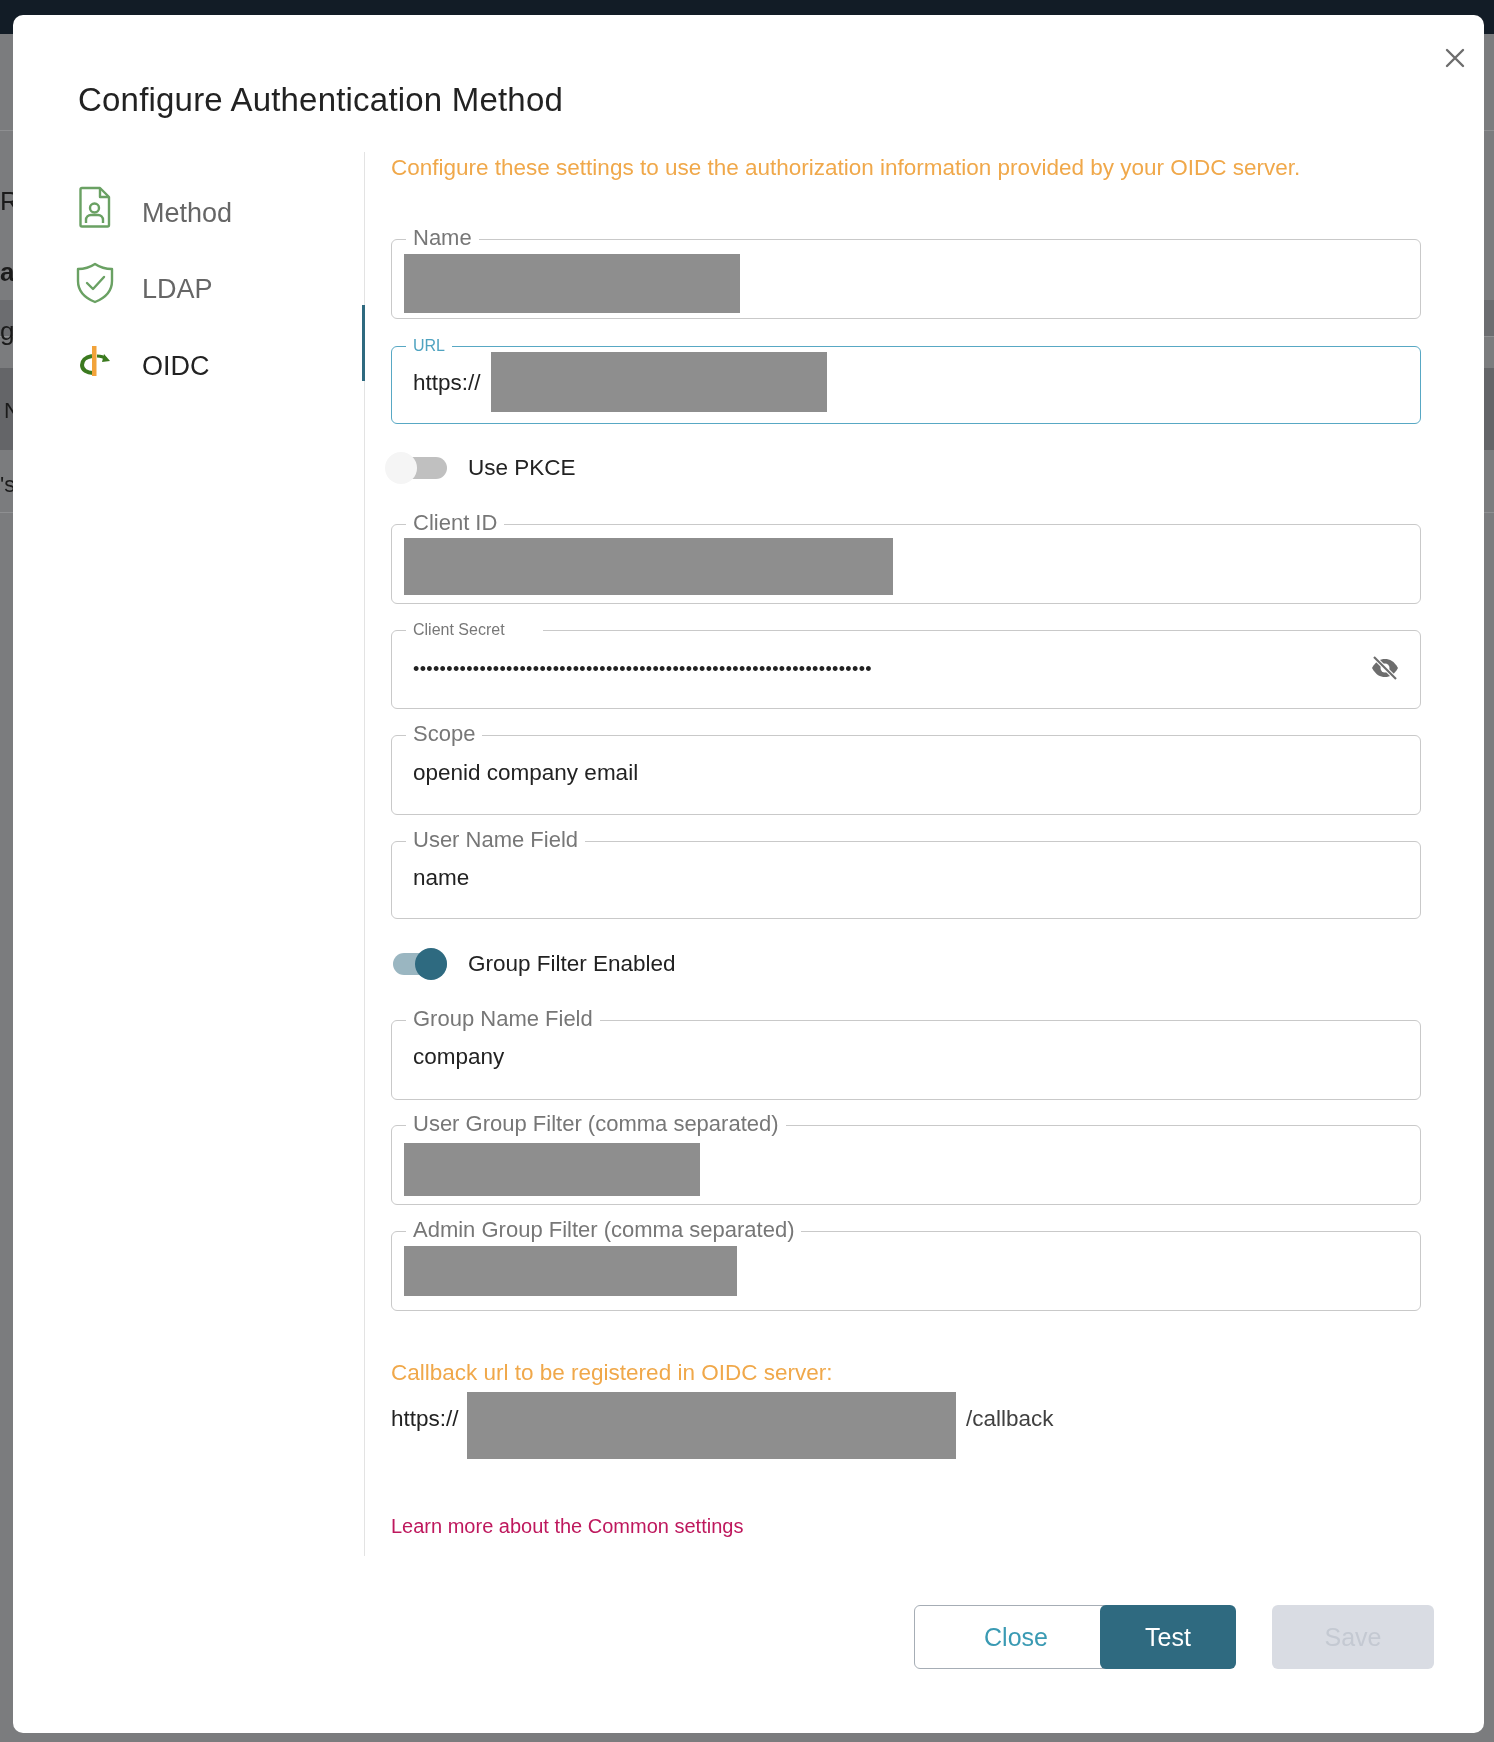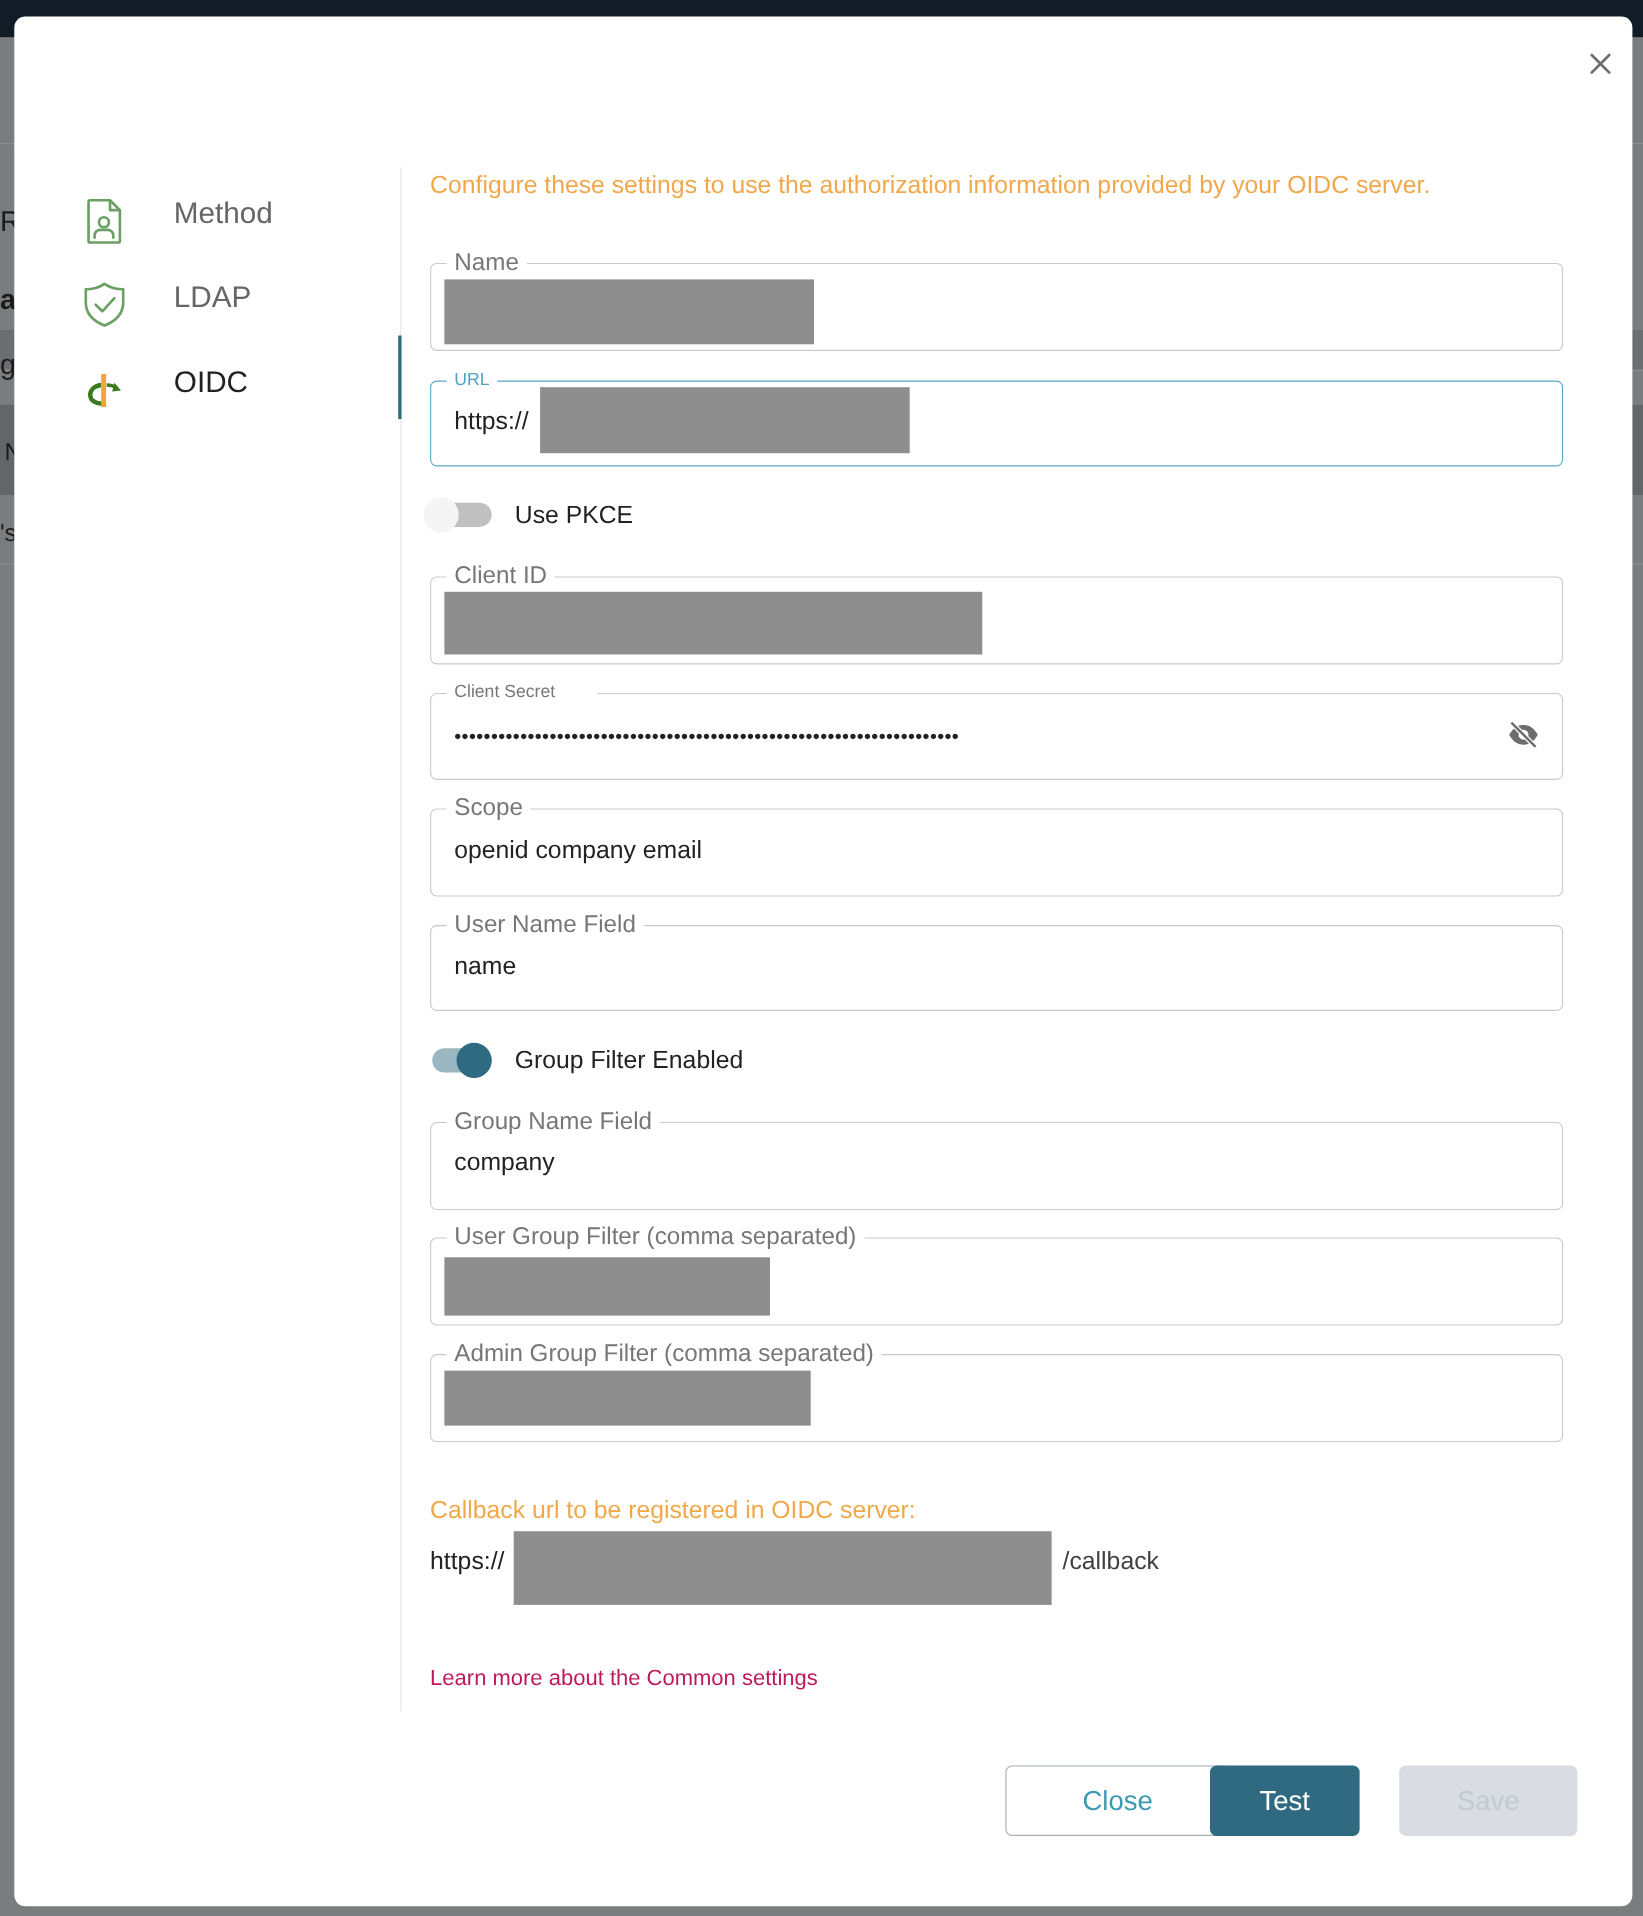--- a/index.html
+++ b/index.html
@@ -8,21 +8,21 @@
   .topbar { position: absolute; left: 0; top: 0; width: 1494px; height: 34px; background: #121c26; }
   .bg-page { position: absolute; left: 0; top: 34px; width: 1494px; height: 1708px; background: #7b7c7e; }
   .bg-band { position: absolute; left: 0; width: 1494px; background: #6c6d70; }
   .bg-line { position: absolute; left: 0; width: 1494px; height: 1px; background: #8e8f91; }
   .bg-frag { position: absolute; left: 0; font-size: 26px; color: #1b1b1b; }
 
   .modal { position: absolute; left: 13px; top: 15px; width: 1471px; height: 1718px; background: #ffffff; border-radius: 10px; }
   .close-x { position: absolute; left: 1427px; top: 28px; width: 30px; height: 30px; cursor: pointer; }
   .title { position: absolute; left: 65px; top: 66px; font-size: 33px; color: #222; letter-spacing: 0.2px; }
 
-  .nav-item { position: absolute; left: 62px; height: 50px; display: flex; align-items: flex-start; cursor: pointer; gap: 16px; }
+  .nav-item { position: absolute; left: 62px; height: 50px; display: flex; align-items: flex-end; cursor: pointer; }
   .nav-icon { width: 40px; height: 44px; display: flex; align-items: center; justify-content: center; }
   .nav-label { margin-left: 27px; font-size: 27px; color: #666; }
   .nav-item.active .nav-label { color: #222; }
   .divider { position: absolute; left: 351px; top: 137px; width: 1px; height: 1404px; background: #e3e3e3; }
   .active-bar { position: absolute; left: 349px; top: 290px; width: 3px; height: 76px; background: #2f6a80; }
 
   .content { position: absolute; left: 378px; top: 0; width: 1032px; }
   .info { position: absolute; left: 0; top: 137px; font-size: 22.5px; line-height: 31px; color: #f0a84a; white-space: nowrap; }
 
   .field { position: absolute; left: 0; width: 1030px; border: 1.5px solid #c9c9c9; border-radius: 6px; }
@@ -72,20 +72,21 @@
   <span class="bg-frag" style="top:364px;left:4px;font-size:22px">N</span>
   <span class="bg-frag" style="top:438px;font-size:22px">'s</span>
 </div>
 
 <div class="modal">
   <div class="close-x">
     <svg width="30" height="30" viewBox="0 0 30 30">
         <path d="M7 7 L23 23 M23 7 L7 23" stroke="#6d6d6d" stroke-width="2.4" stroke-linecap="round"></path>
       </svg>
   </div>
+  <div class="title">Configure Authentication Method</div>
 
   <div class="nav-item" style="top:164px">
     <span class="nav-icon">
       <svg width="32" height="42" viewBox="0 0 32 42" fill="none" stroke="#6aa163" stroke-width="2.4" stroke-linejoin="round">
         <path d="M3 2 H21 L30 11 V39 a1.5 1.5 0 0 1 -1.5 1.5 H3 a1.5 1.5 0 0 1 -1.5 -1.5 V3.5 A1.5 1.5 0 0 1 3 2 Z"></path>
         <path d="M21 2 V11 H30"></path>
         <circle cx="15.5" cy="22" r="4.5"></circle>
         <path d="M7 37 V34 a5 5 0 0 1 5 -5 H19 a5 5 0 0 1 5 5 V37"></path>
       </svg>
     </span>

